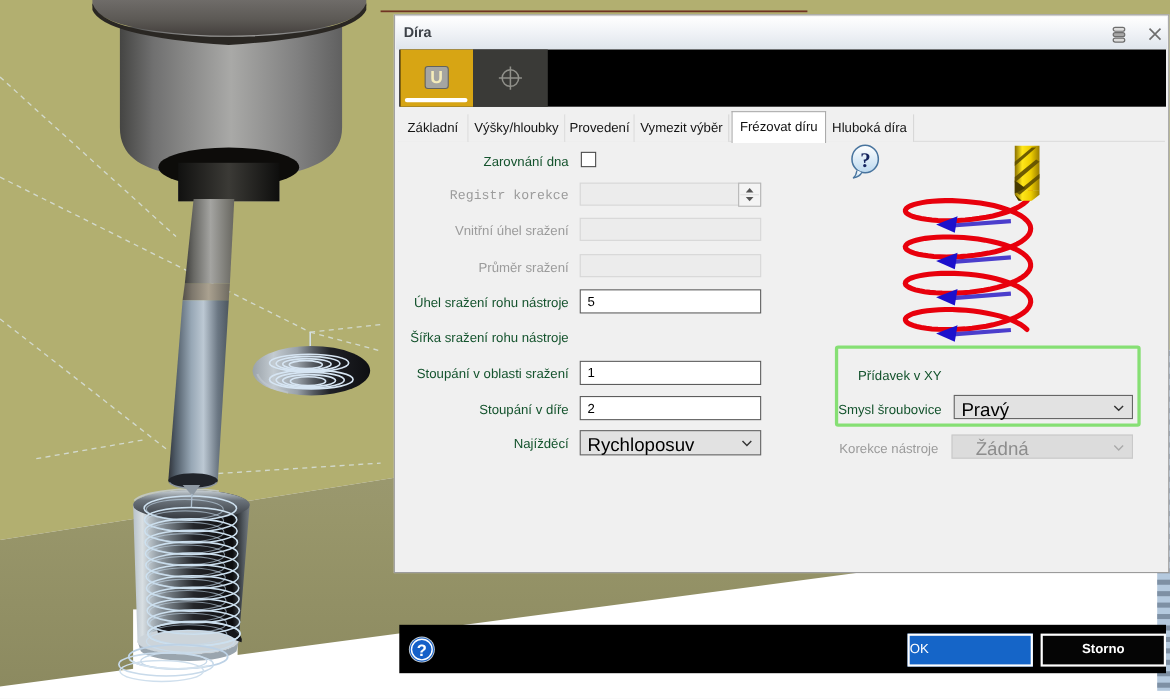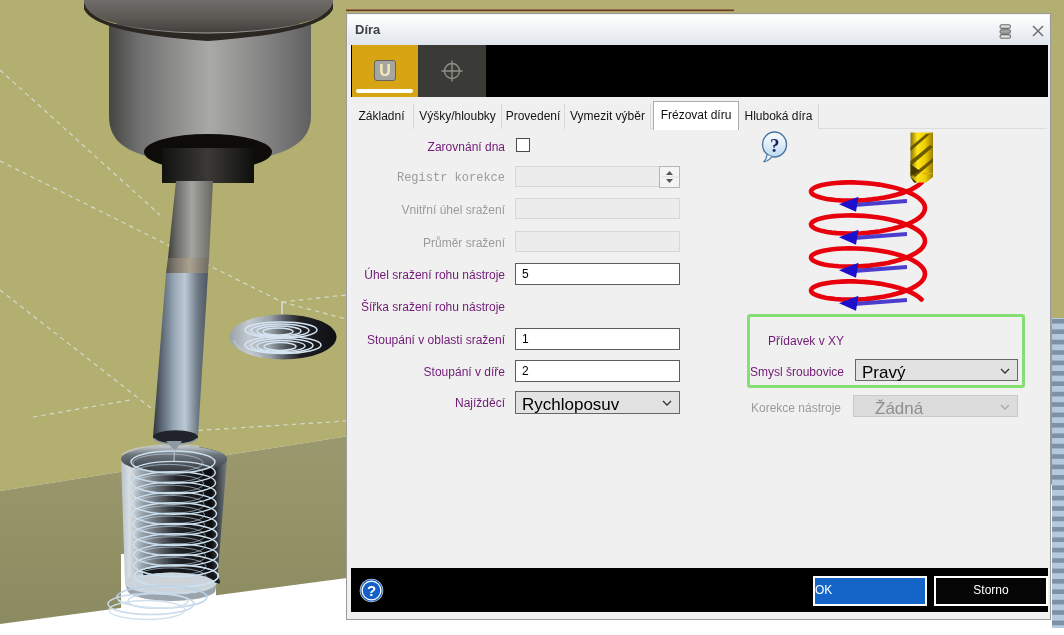--- a/index.html
+++ b/index.html
@@ -1,22 +1,22 @@
 <!DOCTYPE html>
 <html><head><meta charset="utf-8">
 <style>
 * { margin:0; padding:0; box-sizing:border-box; }
 html,body { width:1064px; height:635px; }
 body { position:relative; overflow:hidden;
   font-family:"Liberation Sans", sans-serif; background:#fff; }
 #scene { position:absolute; left:0; top:0; }
-#dlg { position:absolute; left:346px; top:13px; width:705px; height:607px;
+#dlg { position:absolute; left:358px; top:13px; width:705px; height:508px;
   background:#f0f0f0; border:1px solid #9b9b9b; }
 .abs { position:absolute; }
-.lbl { position:absolute; font-size:12px; color:#701a75; text-align:right; white-space:nowrap; }
+.lbl { position:absolute; font-size:12px; color:#14532d; text-align:right; white-space:nowrap; }
 .lbl.dis { color:#9b9b9b; }
 .inp { position:absolute; background:#fff; border:1px solid #5c5c5c; font-size:12px;
   color:#000; padding:3px 0 0 6px; }
 .inp.dis { background:#ececec; border:1px solid #d7d7d7; }
 .cmb { position:absolute; background:#e2e2e2; border:1px solid #666; font-size:17px;
   color:#000; padding:3px 0 0 6px; }
 .cmb.dis { background:#dcdcdc; border:1px solid #c9c9c9; color:#8d8d8d; }
 .chev { position:absolute; right:7px; top:7px; }
 .tab { position:absolute; top:90px; height:25px; background:#f0f0f0;
   border-right:1px solid #d8d8d8; font-size:12px; text-align:center; line-height:24px; color:#141414; }
@@ -270,21 +270,21 @@
         <path d="M1,2 L5,6 L9,2" fill="none" stroke="#333" stroke-width="1.3"></path>
       </svg></div>
  <div class="abs" style="left:4px;top:554px;width:697px;height:44px;background:#000;"></div>
  <svg class="abs" style="left:12px;top:564px;" width="25" height="25" viewBox="0 0 25 25">
   <circle cx="12.5" cy="12.5" r="11.8" fill="#c3cbd2"></circle>
   <circle cx="12.5" cy="12.5" r="11" fill="#1560c8"></circle>
   <circle cx="12.5" cy="12.5" r="9.4" fill="none" stroke="#fff" stroke-width="1.3"></circle>
   <text x="12.5" y="18" font-size="15" font-weight="700" fill="#fff" text-anchor="middle" font-family="Liberation Sans">?</text>
  </svg>
  <div class="abs" style="left:466px;top:562px;width:114px;height:30px;background:#1565c8;border:2px solid #fff;color:#fff;font-size:12px;line-height:25px;">OK</div>
- <div class="abs" style="left:587px;top:562px;width:114px;height:30px;background:#050505;border:2px solid #fff;color:#fff;font-size:12px;text-align:center;line-height:25px;">Storno</div>
+ <div class="abs" style="left:587px;top:562px;width:114px;height:30px;background:#050505;border:2px solid #fff;color:#fff;font-size:12px;text-align:center;line-height:25px;font-weight:bold;">Storno</div>
  <svg class="abs" style="left:412px;top:117px;" width="30" height="34" viewBox="0 0 30 34">
  <defs>
         <linearGradient id="gBub" x1="0" y1="0" x2="0" y2="1">
   <stop offset="0" stop-color="#ffffff"></stop>
           <stop offset="1" stop-color="#bcd9ef"></stop>
         </linearGradient>
       </defs>
  <ellipse cx="15.5" cy="13.5" rx="12" ry="12.5" fill="url(#gBub)" stroke="#48749e" stroke-width="1.4"></ellipse>
  <path d="M8,24 Q7.5,28.5 4.5,31 Q11,29.5 12.5,25.6" fill="url(#gBub)" stroke="#48749e" stroke-width="1.2"></path>
  <text x="15.8" y="20.5" font-size="19" font-weight="700" fill="#14235e" text-anchor="middle" font-family="Liberation Serif">?</text>

